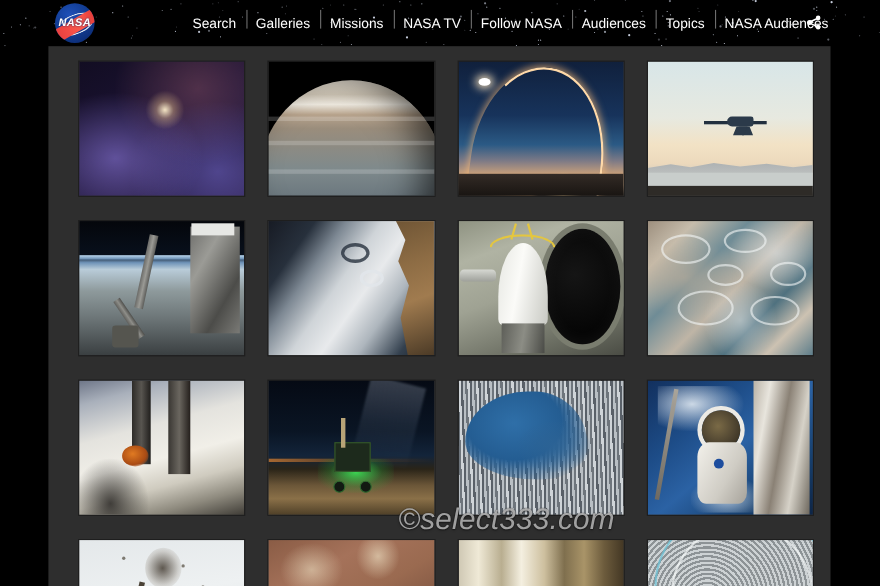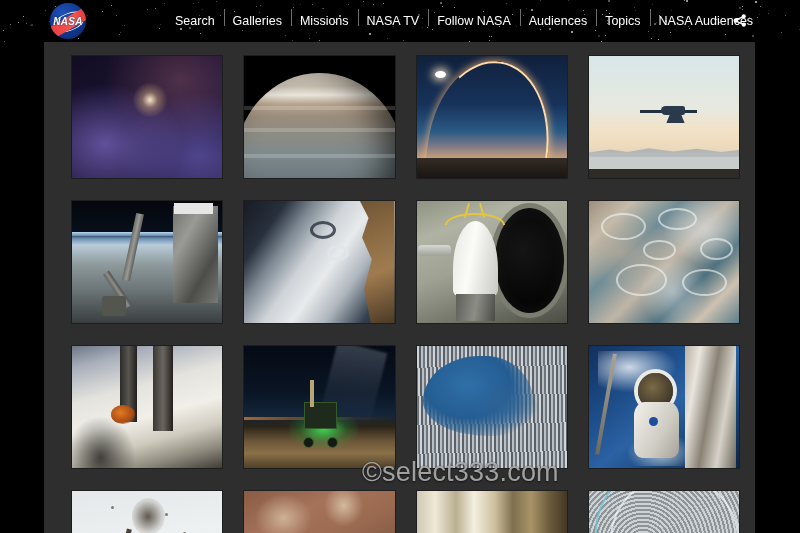--- a/index.html
+++ b/index.html
@@ -71,20 +71,21 @@
     position:absolute; right:5px; top:5px; width:13px; height:13px;
   }
   #share-icon{
     position:absolute; left:733px; top:13px; width:14px; height:15px;
   }
 
   
   #page{
     position:absolute; left:44px; top:42px; width:711px; height:491px;
     background:#2e2e2e;
+    font-style:italic;
   }
 
   #grid{
     position:absolute; left:0; top:0; width:711px; height:491px;
     padding:14px 16px 0 28px;
   }
   .row{
     display:flex; gap:0; height:145px;
   }
   .cell{

